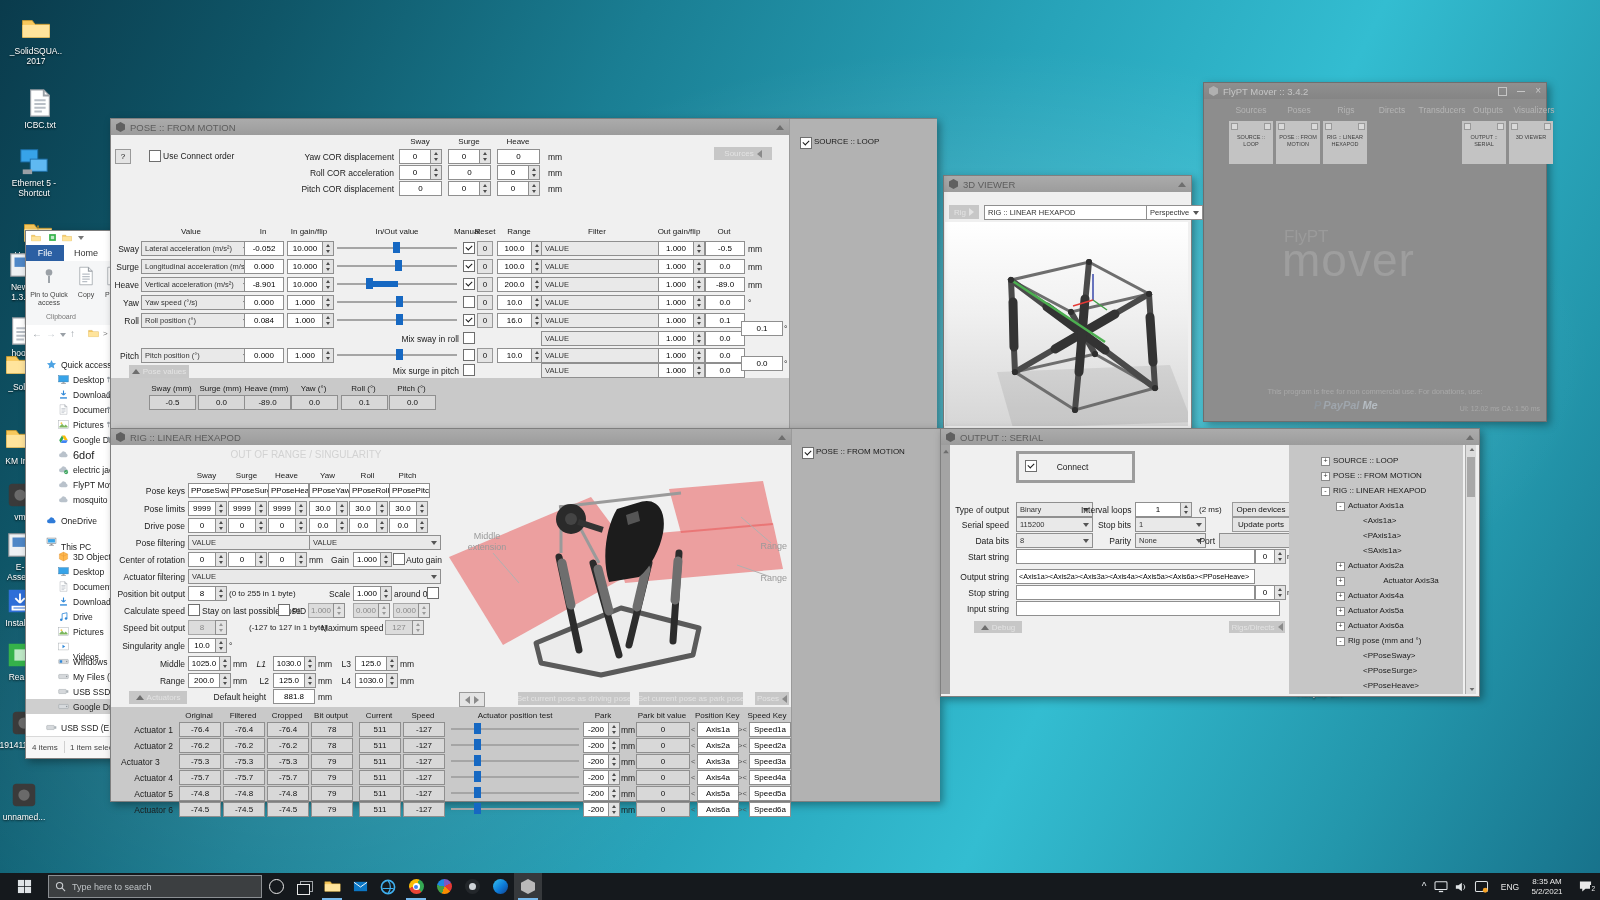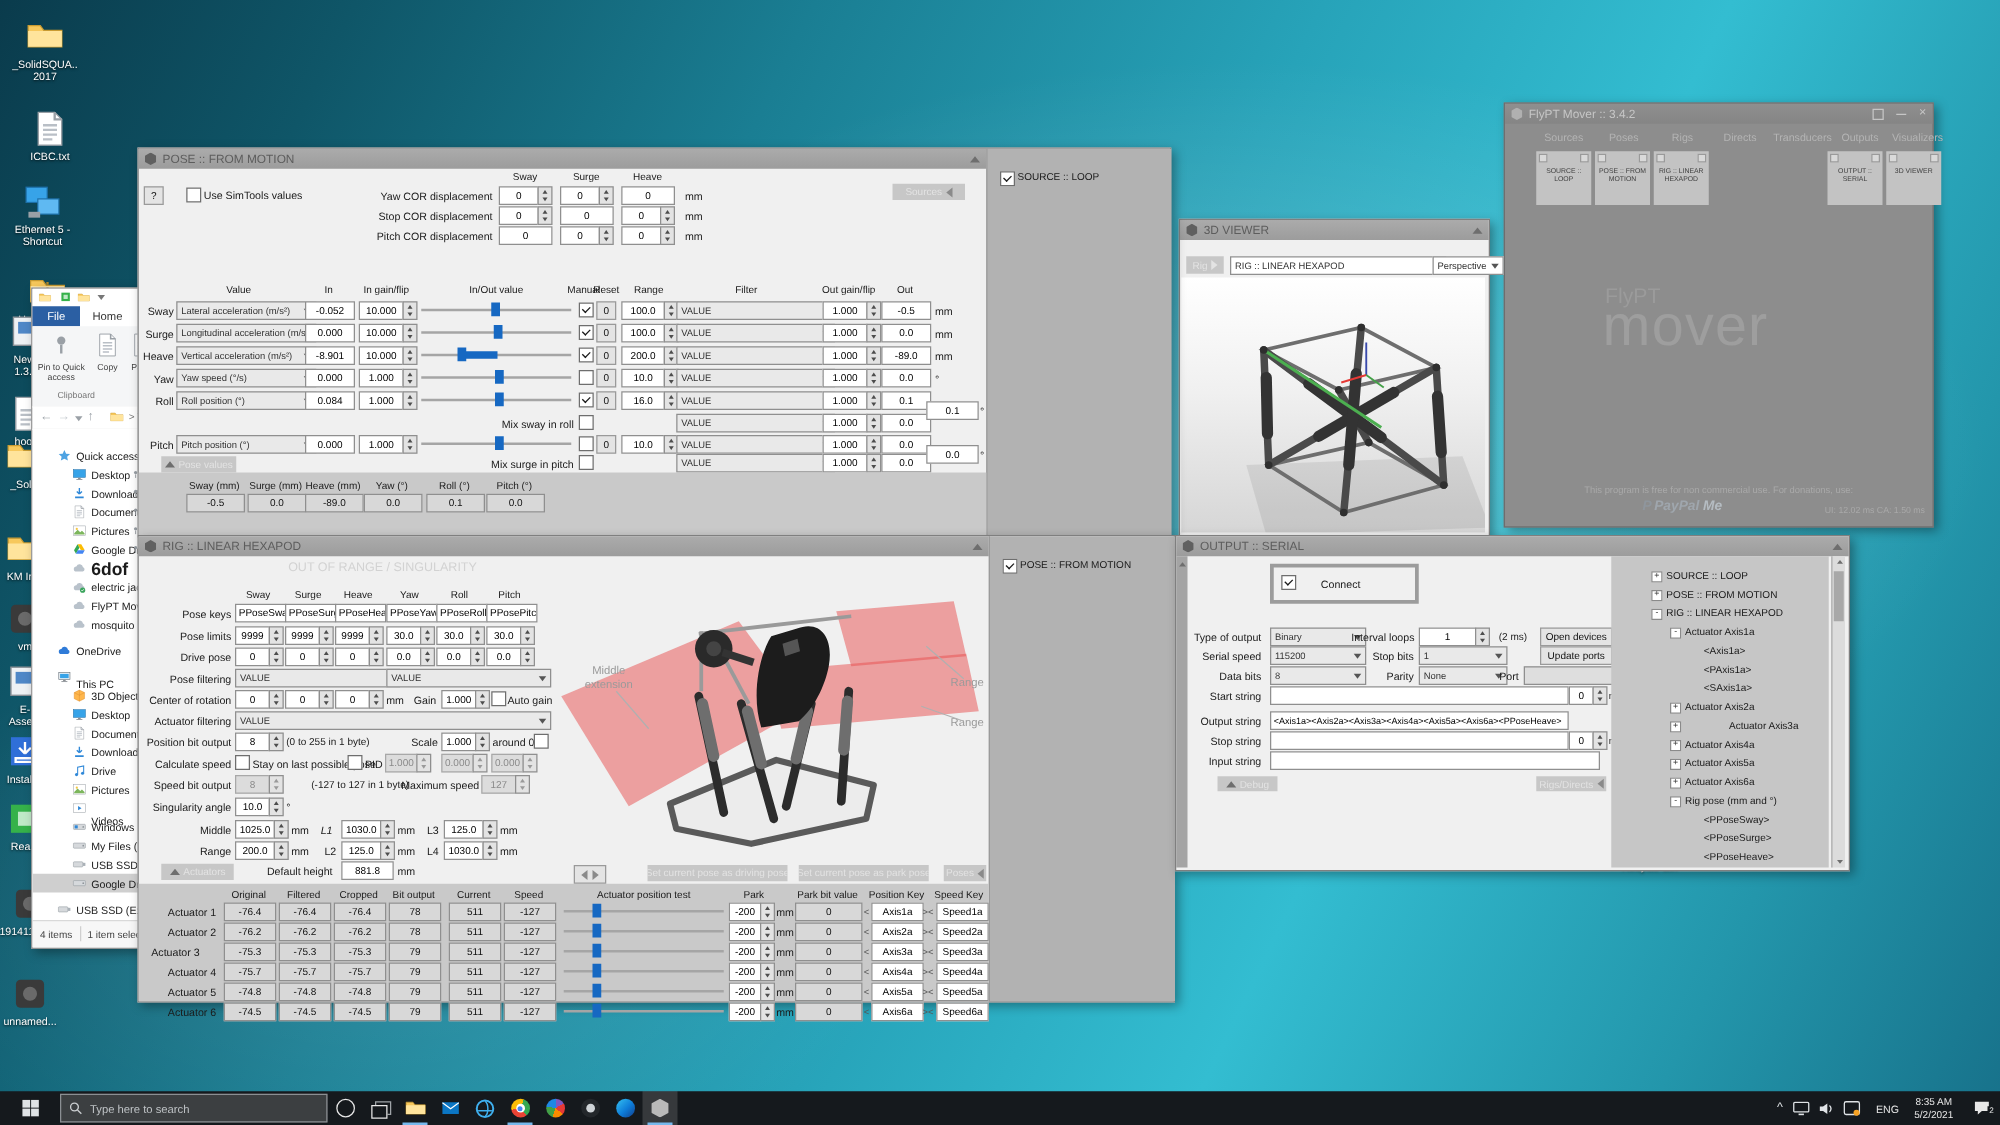--- a/index.html
+++ b/index.html
@@ -332,21 +332,21 @@
             </svg>
           </span>
         </div>
         <div class="titem" style="position: absolute; left: 0px; top: 104px; width: 500px; height: 15px; display: flex; align-items: center; gap: 4px;">
           <span style="width: 28px; flex: 0 0 auto;"></span>
           <span class="icon">
             <svg width="11" height="11" viewBox="0 0 16 16">
               <path fill="#b9c2cb" d="M4.5 12a3 3 0 010-6 4 4 0 017.7 1A2.6 2.6 0 0112 12z"></path>
             </svg>
           </span>
-          <span style="font-size: 14px; color: rgb(26, 26, 26); white-space: nowrap; font-weight: bold;">6dof</span>
+          <span style="font-size: 11px; color: rgb(26, 26, 26); white-space: nowrap;">6dof</span>
         </div>
         <div class="titem" style="position: absolute; left: 0px; top: 119px; width: 500px; height: 15px; display: flex; align-items: center; gap: 4px;">
           <span style="width: 28px; flex: 0 0 auto;"></span>
           <span class="icon">
             <svg width="11" height="11" viewBox="0 0 16 16">
               <path fill="#b9c2cb" d="M4.5 12a3 3 0 010-6 4 4 0 017.7 1A2.6 2.6 0 0112 12z"></path>
               <circle cx="11.8" cy="11.8" r="3" fill="#3ba55d"></circle>
               <path d="M10.3 11.8l1 1 1.8-2" stroke="#fff" stroke-width=".9" fill="none"></path>
             </svg>
           </span>
@@ -646,42 +646,42 @@
     </div>
     <div class="panel" style="left:678px;top:0;width:147px;height:310px;">
       <span class="cb" style="left:10px;top:18px;">
           <span class="chk"></span>
         </span>
       <span class="lb" style="left:24px;top:18px;font-size:8px;">SOURCE :: LOOP</span>
     </div>
     <div id="pose-body" style="position:absolute;left:0;top:16px;width:678px;height:294px;">
         <div class="btn" style="position: absolute; left: 4px; top: 14px; width: 14px; height: 13px;">?</div>
         <span class="cb" style="position: absolute; left: 38px; top: 15px; width: 10px; height: 10px;"></span>
-        <div class="lb" style="position: absolute; left: 52px; top: 16px; font-size: 8.5px;">Use SimTools values</div>
+        <div class="lb" style="position: absolute; left: 52px; top: 16px; font-size: 8.5px;">Use Connect order</div>
         <div class="gbtn" style="position: absolute; left: 603px; top: 12px; width: 58px; height: 13px;">
           <span>Sources</span>
           <span class="tri-left"></span>
         </div>
         <div class="lb" style="position: absolute; left: 288px; top: 2px; width: 42px; font-size: 8px; text-align: center;">Sway</div>
         <div class="lb" style="position: absolute; left: 337px; top: 2px; width: 42px; font-size: 8px; text-align: center;">Surge</div>
         <div class="lb" style="position: absolute; left: 386px; top: 2px; width: 42px; font-size: 8px; text-align: center;">Heave</div>
         <div class="lb" style="position: absolute; left: 120px; top: 17px; width: 163px; font-size: 8.5px; text-align: right;">Yaw COR displacement</div>
         <div class="fld" style="position: absolute; left: 288px; top: 14px; width: 30px; height: 13px;">0</div>
         <div class="spin" style="position: absolute; left: 319px; top: 14px; width: 10px; height: 13px;">
           <i class="u"></i>
           <i class="d"></i>
         </div>
         <div class="fld" style="position: absolute; left: 337px; top: 14px; width: 30px; height: 13px;">0</div>
         <div class="spin" style="position: absolute; left: 368px; top: 14px; width: 10px; height: 13px;">
           <i class="u"></i>
           <i class="d"></i>
         </div>
         <div class="fld" style="position: absolute; left: 386px; top: 14px; width: 41px; height: 13px;">0</div>
         <div class="lb" style="position: absolute; left: 437px; top: 17px; font-size: 8.5px;">mm</div>
-        <div class="lb" style="position: absolute; left: 120px; top: 33px; width: 163px; font-size: 8.5px; text-align: right;">Stop COR displacement</div>
+        <div class="lb" style="position: absolute; left: 120px; top: 33px; width: 163px; font-size: 8.5px; text-align: right;">Roll COR acceleration</div>
         <div class="fld" style="position: absolute; left: 288px; top: 30px; width: 30px; height: 13px;">0</div>
         <div class="spin" style="position: absolute; left: 319px; top: 30px; width: 10px; height: 13px;">
           <i class="u"></i>
           <i class="d"></i>
         </div>
         <div class="fld" style="position: absolute; left: 337px; top: 30px; width: 41px; height: 13px;">0</div>
         <div class="fld" style="position: absolute; left: 386px; top: 30px; width: 30px; height: 13px;">0</div>
         <div class="spin" style="position: absolute; left: 417px; top: 30px; width: 10px; height: 13px;">
           <i class="u"></i>
           <i class="d"></i>

